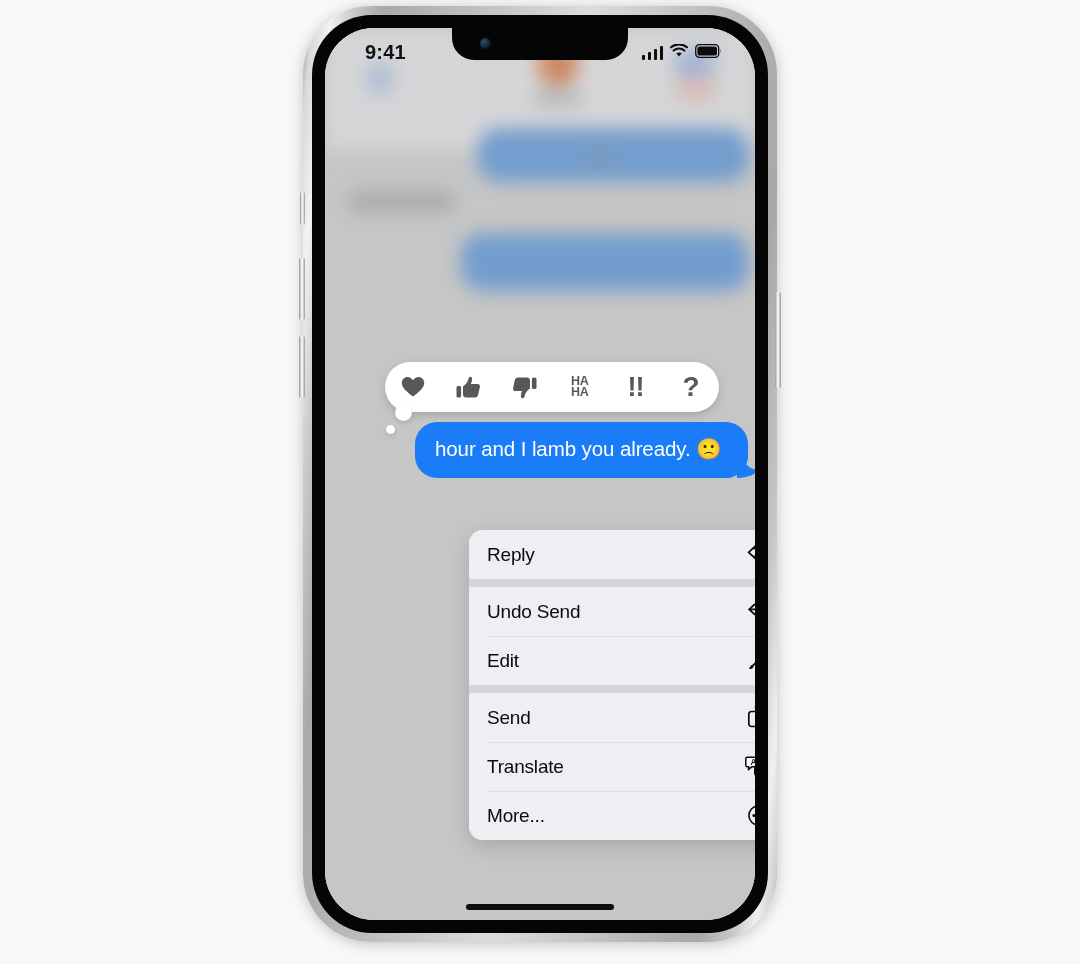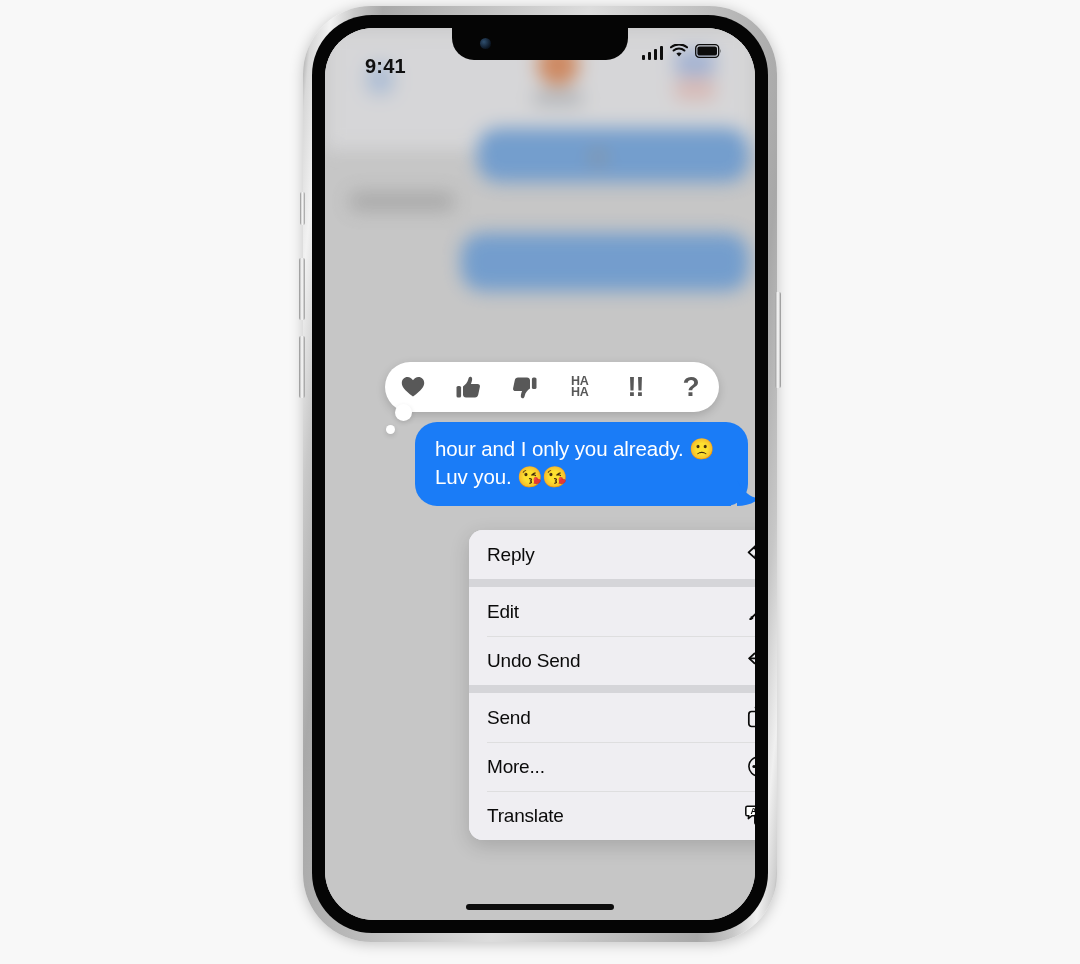--- a/index.html
+++ b/index.html
@@ -160,21 +160,20 @@
     height: 54px;
     z-index: 40;
   }
   #status-time {
     position: absolute;
     left: 40px; top: 13px;
     font-size: 20px;
     font-weight: bold;
     color: #101010;
     letter-spacing: 0.2px;
-    margin-top: 14px;
   }
   #status-icons {
     position: absolute;
     right: 33px; top: 16px;
     display: flex;
     align-items: center;
     gap: 7px;
   }
   .sig-bars { display: flex; align-items: flex-end; gap: 2.5px; height: 14px; }
   .sig-bars i { display: block; width: 3.4px; background: #0d0d0d; border-radius: 1px; }
@@ -443,22 +442,21 @@
             <span class="tb-text tb-bang">!!</span>
           </div>
           <div class="tapback">
             <span class="tb-text tb-q">?</span>
           </div>
           <div id="tapback-tail-a"></div>
           <div id="tapback-tail-b"></div>
         </div>
 
         <div id="message-bubble">
-          <div>hour and I only you already. 🙁</div>
-          <div>Luv you. 😘😘</div>
+          <div>hour and I lamb you already. 🙁</div>
           <svg id="bubble-tail" viewBox="0 0 22 26">
             <path d="M0 0 L0 26 C 9 26 18 23 22 18 C 14 18 6 12 0 0 Z" fill="#1a7cf7"></path>
           </svg>
         </div>
 
         <div id="context-menu">
 
           <div class="menu-group">
             <div class="menu-item">
               <span class="menu-label">Reply</span>
@@ -467,74 +465,74 @@
                   <path d="M8.5 2 L1.6 8.3 L8.5 14.6 L8.5 11.2 C 14 11.2 18.5 13.5 21.2 18.5 C 21.6 13 18 6 8.5 5.4 Z" fill="none" stroke="#0a0a0a" stroke-width="1.8" stroke-linejoin="round" stroke-linecap="round"></path>
                 </svg>
               </span>
             </div>
           </div>
 
           <div class="menu-gap"></div>
 
           <div class="menu-group">
             <div class="menu-item">
+              <span class="menu-label">Undo Send</span>
+              <span class="menu-icon">
+                <svg width="23" height="21" viewBox="0 0 23 21">
+                  <path d="M7.5 3.5 L2.2 8.4 L7.5 13.3" fill="none" stroke="#0a0a0a" stroke-width="1.8" stroke-linejoin="round" stroke-linecap="round"></path>
+                  <path d="M2.6 8.4 L13.5 8.4 C 18.5 8.4 21 11.4 21 14.8 C 21 17.2 19.8 18.8 18 19.6" fill="none" stroke="#0a0a0a" stroke-width="1.8" stroke-linecap="round"></path>
+                </svg>
+              </span>
+            </div>
+            <div class="menu-item">
               <span class="menu-label">Edit</span>
               <span class="menu-icon">
                 <svg width="23" height="21" viewBox="0 0 23 21">
                   <path d="M3.5 18 L18.5 3" stroke="#0a0a0a" stroke-width="1.9" stroke-linecap="round"></path>
                   <path d="M3.2 18.2 L5.6 17.3 L4.3 16" stroke="#0a0a0a" stroke-width="1.5" fill="none" stroke-linecap="round" stroke-linejoin="round"></path>
                 </svg>
               </span>
             </div>
-            <div class="menu-item">
-              <span class="menu-label">Undo Send</span>
-              <span class="menu-icon">
-                <svg width="23" height="21" viewBox="0 0 23 21">
-                  <path d="M7.5 3.5 L2.2 8.4 L7.5 13.3" fill="none" stroke="#0a0a0a" stroke-width="1.8" stroke-linejoin="round" stroke-linecap="round"></path>
-                  <path d="M2.6 8.4 L13.5 8.4 C 18.5 8.4 21 11.4 21 14.8 C 21 17.2 19.8 18.8 18 19.6" fill="none" stroke="#0a0a0a" stroke-width="1.8" stroke-linecap="round"></path>
-                </svg>
-              </span>
-            </div>
           </div>
 
           <div class="menu-gap"></div>
 
           <div class="menu-group">
             <div class="menu-item">
               <span class="menu-label">Send</span>
               <span class="menu-icon">
                 <svg width="23" height="23" viewBox="0 0 23 23">
                   <path d="M8.5 1.5 L16.5 1.5 C 18.4 1.5 20 3.1 20 5 L20 13" fill="none" stroke="#0a0a0a" stroke-width="1.7" stroke-linecap="round" stroke-linejoin="round"></path>
                   <path d="M4.6 5.5 L11.6 5.5 L16.2 10.1 L16.2 17.6 C 16.2 19.3 15 20.5 13.4 20.5 L4.6 20.5 C 3 20.5 1.8 19.3 1.8 17.6 L1.8 8.4 C 1.8 6.7 3 5.5 4.6 5.5 Z" fill="none" stroke="#0a0a0a" stroke-width="1.7" stroke-linejoin="round"></path>
                   <path d="M11.4 5.6 L11.4 10.3 L16.1 10.3" fill="none" stroke="#0a0a0a" stroke-width="1.7" stroke-linejoin="round"></path>
+                </svg>
+              </span>
+            </div>
+            <div class="menu-item">
+              <span class="menu-label">Translate</span>
+              <span class="menu-icon">
+                <svg width="26" height="23" viewBox="0 0 26 23">
+                  <path d="M2.3 2.2 L14.6 2.2 C 15.5 2.2 16.2 2.9 16.2 3.8 L16.2 10.2 C 16.2 11.1 15.5 11.8 14.6 11.8 L6.8 11.8 L3.3 14.6 L3.8 11.8 L2.3 11.8 C 1.4 11.8 0.8 11.1 0.8 10.2 L0.8 3.8 C 0.8 2.9 1.4 2.2 2.3 2.2 Z" fill="#ffffff" stroke="#0a0a0a" stroke-width="1.5" stroke-linejoin="round"></path>
+                  <text x="8.5" y="9.6" font-family="Liberation Sans, sans-serif" font-size="8.6" font-weight="bold" fill="#0a0a0a" text-anchor="middle">A</text>
+                  <path d="M11.4 10.6 L23.7 10.6 C 24.6 10.6 25.2 11.3 25.2 12.2 L25.2 18.6 C 25.2 19.5 24.6 20.2 23.7 20.2 L22.2 20.2 L22.7 23 L19.2 20.2 L11.4 20.2 C 10.5 20.2 9.8 19.5 9.8 18.6 L9.8 12.2 C 9.8 11.3 10.5 10.6 11.4 10.6 Z" fill="#0a0a0a" stroke="#0a0a0a" stroke-width="1.5" stroke-linejoin="round"></path>
+                  <text x="17.5" y="18" font-family="Liberation Sans, sans-serif" font-size="8.6" font-weight="bold" fill="#ffffff" text-anchor="middle">文</text>
                 </svg>
               </span>
             </div>
             <div class="menu-item">
               <span class="menu-label">More...</span>
               <span class="menu-icon">
                 <svg width="23" height="23" viewBox="0 0 23 23">
                   <circle cx="11.5" cy="11.5" r="9.6" fill="none" stroke="#0a0a0a" stroke-width="1.6"></circle>
                   <circle cx="6.9" cy="11.5" r="1.5" fill="#0a0a0a"></circle>
                   <circle cx="11.5" cy="11.5" r="1.5" fill="#0a0a0a"></circle>
                   <circle cx="16.1" cy="11.5" r="1.5" fill="#0a0a0a"></circle>
                 </svg>
               </span>
             </div>
-            <div class="menu-item">
-              <span class="menu-label">Translate</span>
-              <span class="menu-icon">
-                <svg width="26" height="23" viewBox="0 0 26 23">
-                  <path d="M2.3 2.2 L14.6 2.2 C 15.5 2.2 16.2 2.9 16.2 3.8 L16.2 10.2 C 16.2 11.1 15.5 11.8 14.6 11.8 L6.8 11.8 L3.3 14.6 L3.8 11.8 L2.3 11.8 C 1.4 11.8 0.8 11.1 0.8 10.2 L0.8 3.8 C 0.8 2.9 1.4 2.2 2.3 2.2 Z" fill="#ffffff" stroke="#0a0a0a" stroke-width="1.5" stroke-linejoin="round"></path>
-                  <text x="8.5" y="9.6" font-family="Liberation Sans, sans-serif" font-size="8.6" font-weight="bold" fill="#0a0a0a" text-anchor="middle">A</text>
-                  <path d="M11.4 10.6 L23.7 10.6 C 24.6 10.6 25.2 11.3 25.2 12.2 L25.2 18.6 C 25.2 19.5 24.6 20.2 23.7 20.2 L22.2 20.2 L22.7 23 L19.2 20.2 L11.4 20.2 C 10.5 20.2 9.8 19.5 9.8 18.6 L9.8 12.2 C 9.8 11.3 10.5 10.6 11.4 10.6 Z" fill="#0a0a0a" stroke="#0a0a0a" stroke-width="1.5" stroke-linejoin="round"></path>
-                  <text x="17.5" y="18" font-family="Liberation Sans, sans-serif" font-size="8.6" font-weight="bold" fill="#ffffff" text-anchor="middle">文</text>
-                </svg>
-              </span>
-            </div>
           </div>
 
         </div>
 
         <div id="home-indicator"></div>
 
       </div>
     </div>
   </div>
 </div>

